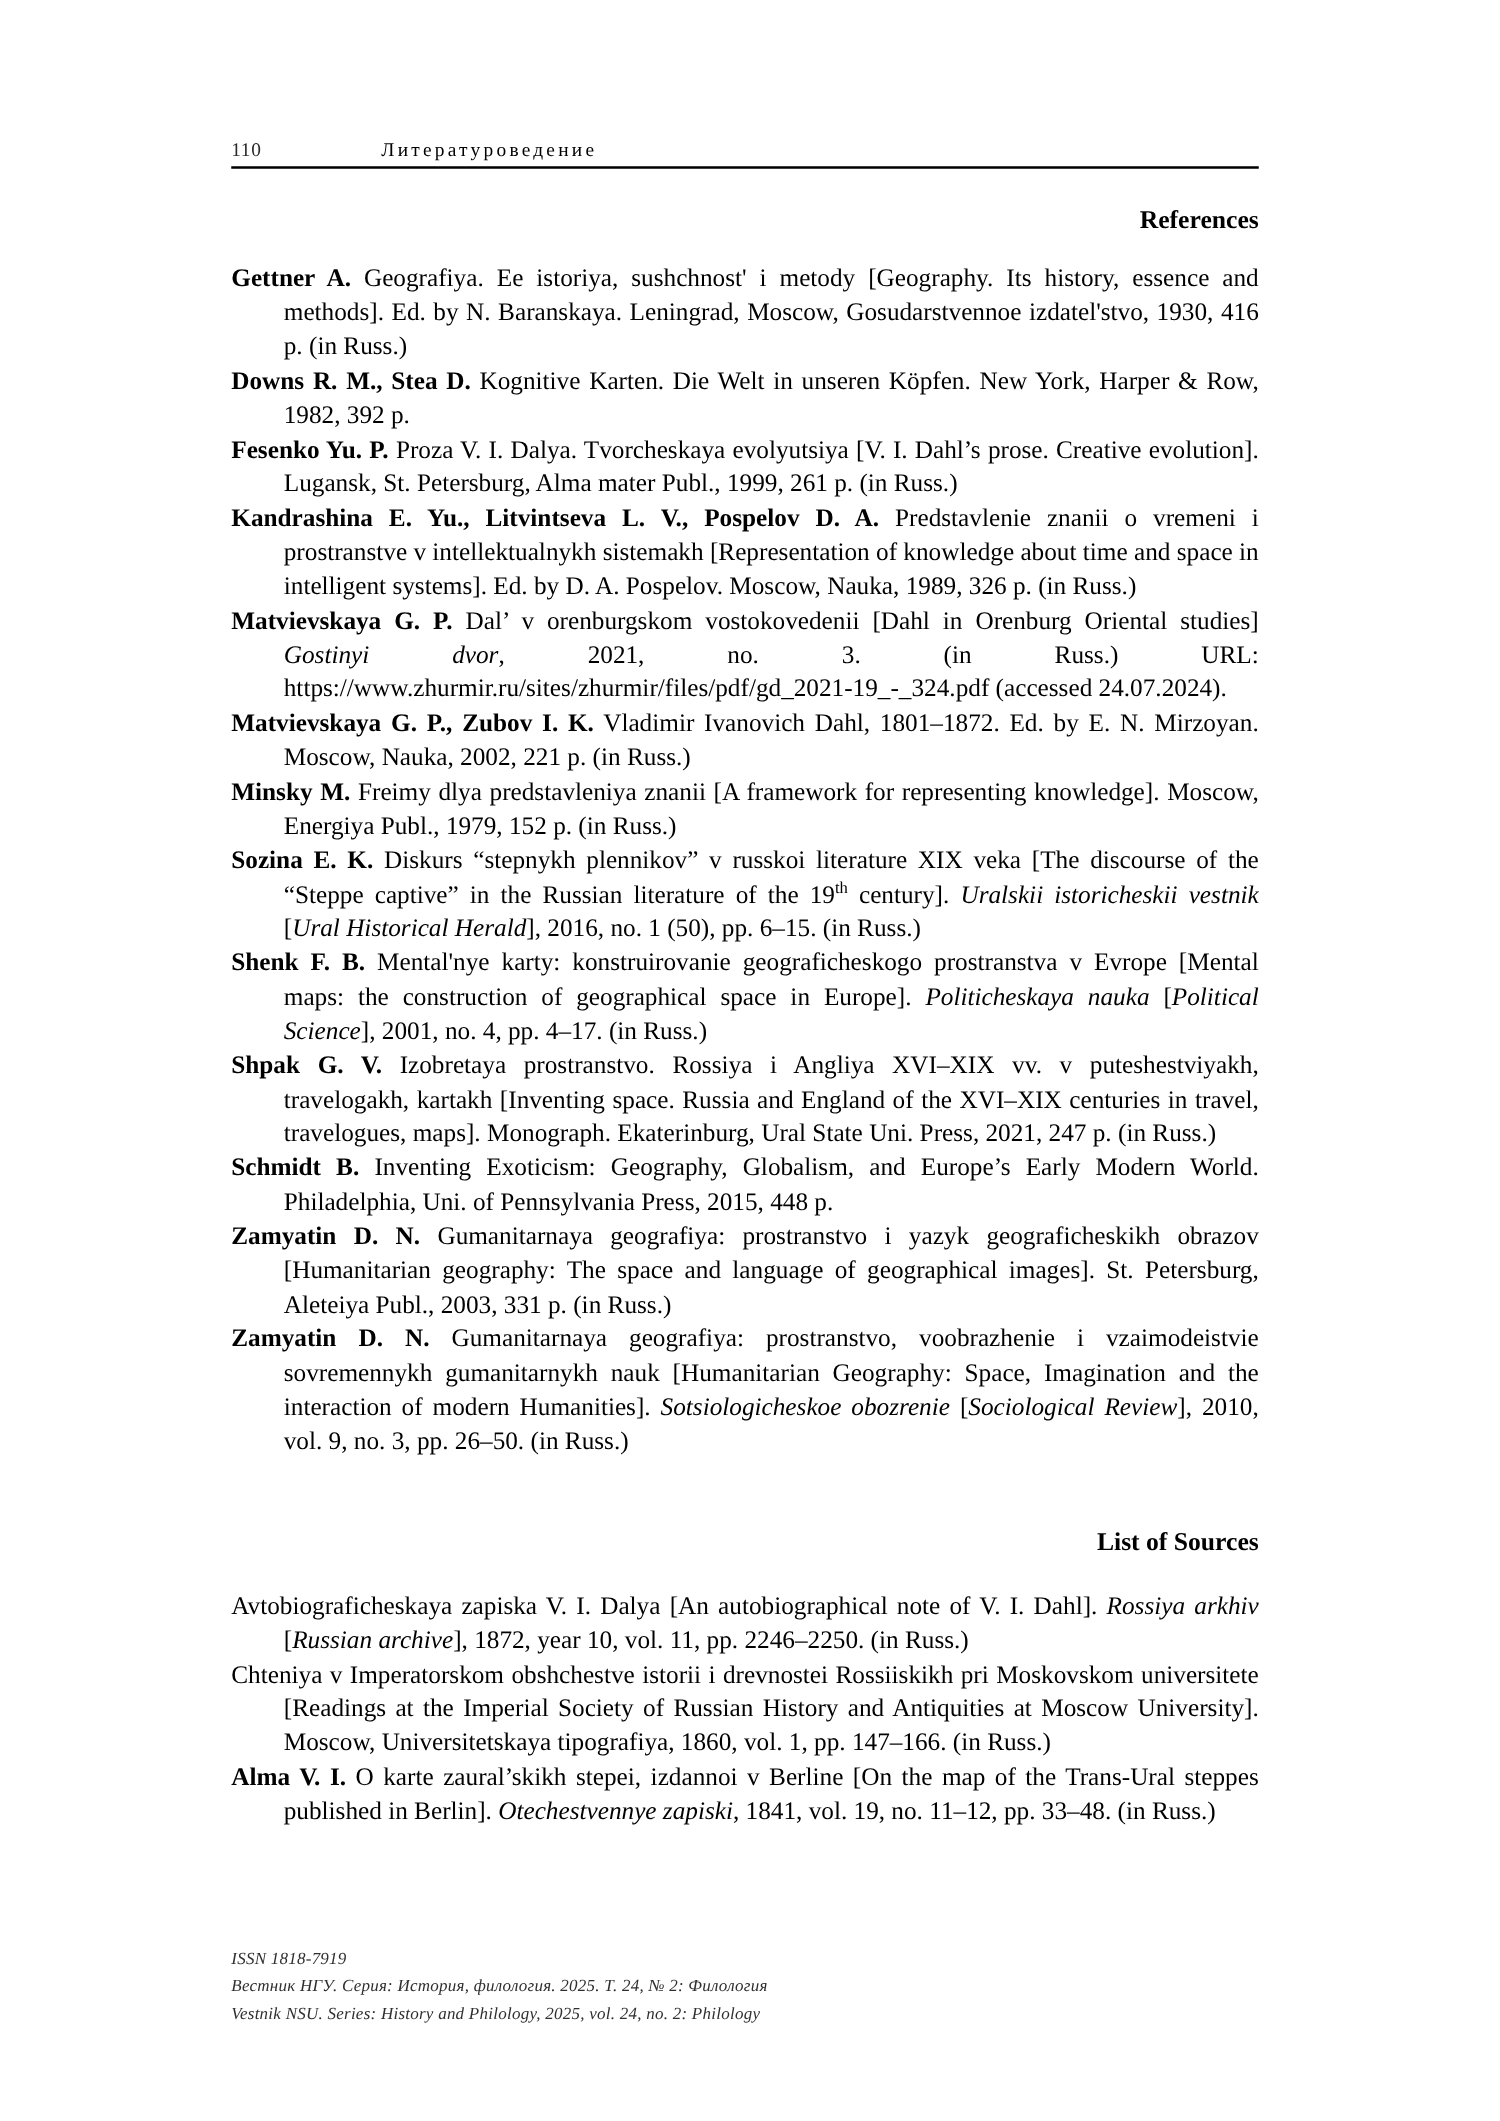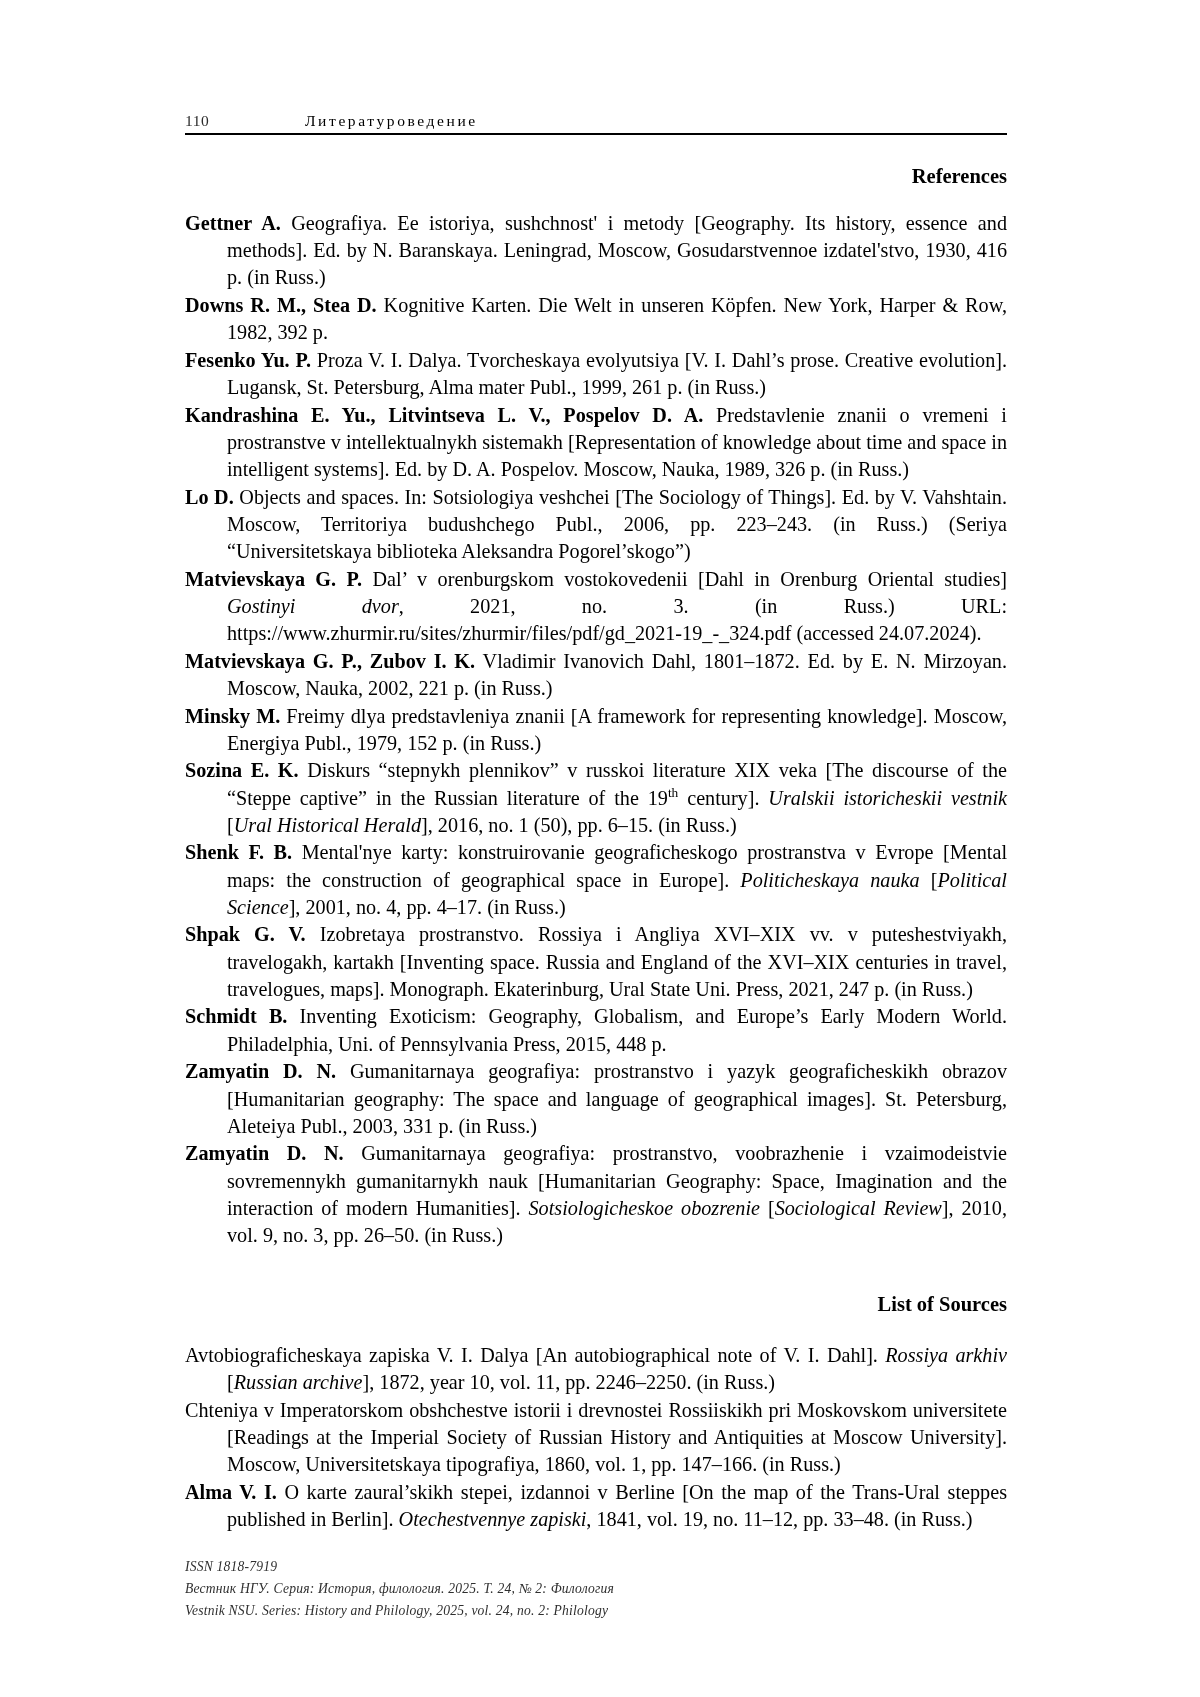--- a/index.html
+++ b/index.html
@@ -45,21 +45,21 @@
     margin-bottom: 30px;
   }
   
   .section-title {
     text-align: right;
     font-weight: bold;
     font-size: 20.5px;
     margin: 0 0 22px 0;
   }
   .section-title.second {
-    margin-top: 44px;
+    margin-top: 56px;
     margin-bottom: 26px;
   }
   
   .biblist {
     font-size: 20.2px;
     line-height: 1.345;
     text-align: justify;
   }
   .entry {
     margin: 0 0 0.5px 0;
@@ -96,21 +96,20 @@
   </div>
   <div class="rule"></div>
 
   <h2 class="section-title">References</h2>
 
   <div class="biblist">
     <p class="entry"><b>Gettner A.</b> Geografiya. Ee istoriya, sushchnost' i metody [Geography. Its history, essence and methods]. Ed. by N. Baranskaya. Leningrad, Moscow, Gosudarstvennoe izdatel'stvo, 1930, 416 p. (in Russ.)</p>
     <p class="entry"><b>Downs R. M., Stea D.</b> Kognitive Karten. Die Welt in unseren Köpfen. New York, Harper &amp; Row, 1982, 392 p.</p>
     <p class="entry"><b>Fesenko Yu. P.</b> Proza V. I. Dalya. Tvorcheskaya evolyutsiya [V. I. Dahl’s prose. Creative evolution]. Lugansk, St. Petersburg, Alma mater Publ., 1999, 261 p. (in Russ.)</p>
     <p class="entry"><b>Kandrashina E. Yu., Litvintseva L. V., Pospelov D. A.</b> Predstavlenie znanii o vremeni i prostranstve v intellektualnykh sistemakh [Representation of knowledge about time and space in intelligent systems]. Ed. by D. A. Pospelov. Moscow, Nauka, 1989, 326 p. (in Russ.)</p>
-    <p class="entry"><b>Lo D.</b> Objects and spaces. In: Sotsiologiya veshchei [The Sociology of Things]. Ed. by V. Vahshtain. Moscow, Territoriya budushchego Publ., 2006, pp. 223–243. (in Russ.) (Seriya “Universitetskaya biblioteka Aleksandra Pogorel’skogo”)</p>
     <p class="entry"><b>Matvievskaya G. P.</b> Dal’ v orenburgskom vostokovedenii [Dahl in Orenburg Oriental studies] <i>Gostinyi dvor</i>, 2021, no. 3. (in Russ.) URL: https://www.zhurmir.ru/sites/zhurmir/files/pdf/gd_2021-19_-_324.pdf (accessed 24.07.2024).</p>
     <p class="entry"><b>Matvievskaya G. P., Zubov I. K.</b> Vladimir Ivanovich Dahl, 1801–1872. Ed. by E. N. Mirzoyan. Moscow, Nauka, 2002, 221 p. (in Russ.)</p>
     <p class="entry"><b>Minsky M.</b> Freimy dlya predstavleniya znanii [A framework for representing knowledge]. Moscow, Energiya Publ., 1979, 152 p. (in Russ.)</p>
     <p class="entry"><b>Sozina E. K.</b> Diskurs “stepnykh plennikov” v russkoi literature XIX veka [The discourse of the “Steppe captive” in the Russian literature of the 19<sup>th</sup> century]. <i>Uralskii istoricheskii vestnik</i> [<i>Ural Historical Herald</i>], 2016, no. 1 (50), pp. 6–15. (in Russ.)</p>
     <p class="entry"><b>Shenk F. B.</b> Mental'nye karty: konstruirovanie geograficheskogo prostranstva v Evrope [Mental maps: the construction of geographical space in Europe]. <i>Politicheskaya nauka</i> [<i>Political Science</i>], 2001, no. 4, pp. 4–17. (in Russ.)</p>
     <p class="entry"><b>Shpak G. V.</b> Izobretaya prostranstvo. Rossiya i Angliya XVI–XIX vv. v puteshestviyakh, travelogakh, kartakh [Inventing space. Russia and England of the XVI–XIX centuries in travel, travelogues, maps]. Monograph. Ekaterinburg, Ural State Uni. Press, 2021, 247 p. (in Russ.)</p>
     <p class="entry"><b>Schmidt B.</b> Inventing Exoticism: Geography, Globalism, and Europe’s Early Modern World. Philadelphia, Uni. of Pennsylvania Press, 2015, 448 p.</p>
     <p class="entry"><b>Zamyatin D. N.</b> Gumanitarnaya geografiya: prostranstvo i yazyk geograficheskikh obrazov [Humanitarian geography: The space and language of geographical images]. St. Petersburg, Aleteiya Publ., 2003, 331 p. (in Russ.)</p>
     <p class="entry"><b>Zamyatin D. N.</b> Gumanitarnaya geografiya: prostranstvo, voobrazhenie i vzaimodeistvie sovremennykh gumanitarnykh nauk [Humanitarian Geography: Space, Imagination and the interaction of modern Humanities]. <i>Sotsiologicheskoe obozrenie</i> [<i>Sociological Review</i>], 2010, vol. 9, no. 3, pp. 26–50. (in Russ.)</p>
   </div>

